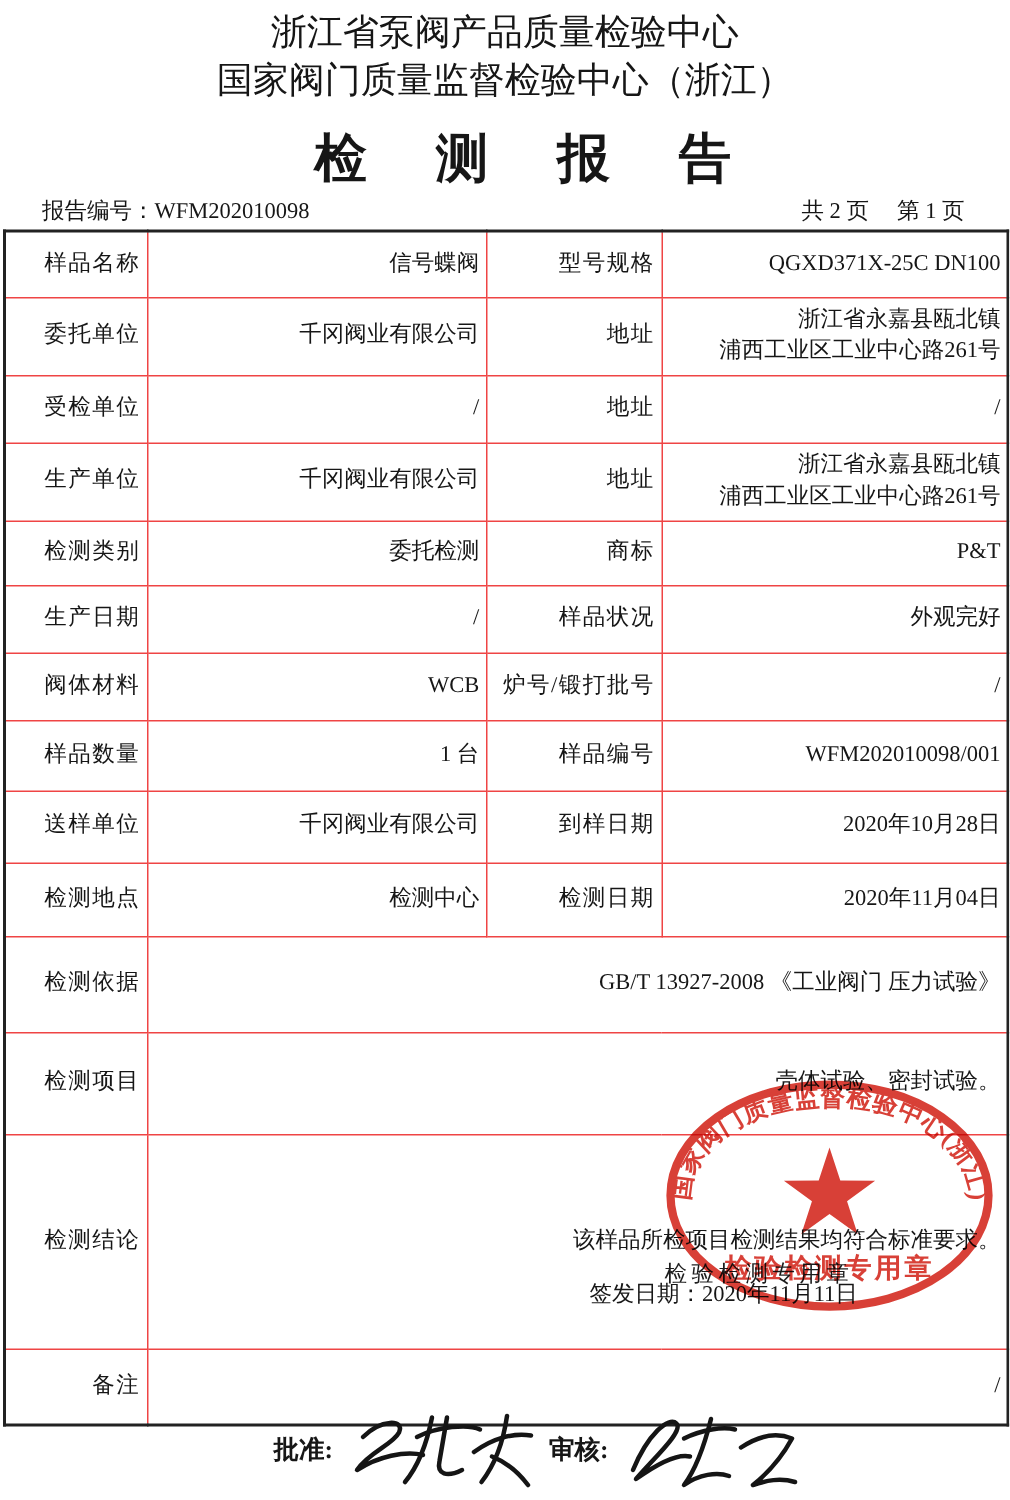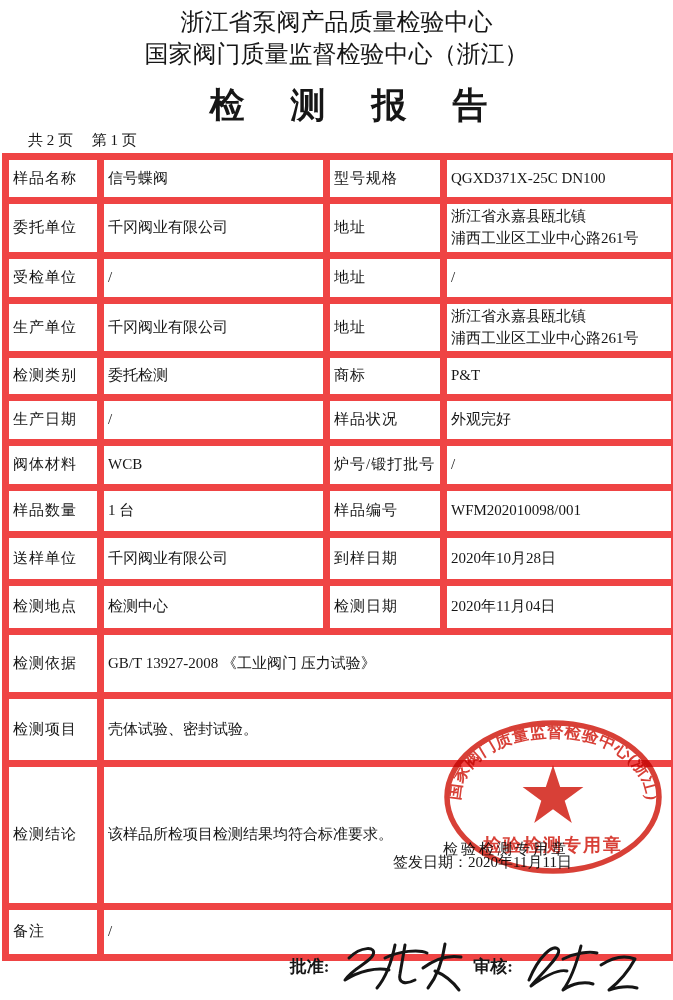--- a/index.html
+++ b/index.html
@@ -39,22 +39,22 @@
   }
   
   table.report{
     width:669px;
     margin:0 2px;
     border-collapse:collapse;
     table-layout:fixed;
     border:2px solid #222;
   }
   table.report td{
-    border:7px solid #ef4444;
-    text-align:left;
+    border:1px solid #ef4444;
+    text-align:right;
     vertical-align:middle;
     font-size:15px;
     padding:2px 4px;
     line-height:1.45;
     white-space:pre-line;
     overflow:hidden;
   }
   td.lbl{letter-spacing:1px;}
   tr.r0{height:44px;}  tr.r1{height:52px;}  tr.r2{height:45px;}
   tr.r3{height:52px;}  tr.r4{height:43px;}  tr.r5{height:45px;margin-top:13px;}
@@ -88,39 +88,40 @@
     z-index:2;
     mix-blend-mode:multiply;
     opacity:.93;
   }
   
   .footer{
     position:absolute;
     left:0;right:0;
     top:938px;
     display:flex;
-    justify-content:flex-end;
+    justify-content:center;
     padding:0 26px 0 34px;
     align-items:center;
     margin-left:41px;
   }
   .sig-group{display:flex;align-items:center;}
   .sig-label{font-size:17px;font-weight:bold;white-space:nowrap;}
   .sig-group svg{margin-left:4px;}
 </style>
 </head>
 <body>
 
 <div class="page">
 
   <div class="org-line first">浙江省泵阀产品质量检验中心</div>
   <div class="org-line">国家阀门质量监督检验中心（浙江）</div>
   <div class="doc-title">检测报告</div>
 
   <div class="meta-row">
+    <div><span>报告编号：</span><span>WFM202010098</span></div>
     <div>共 2 页　 第 1 页</div>
   </div>
 
   <table class="report">
     <colgroup>
         <col style="width:95px">
         <col style="width:226px">
         <col style="width:117px">
         <col style="width:231px">
       </colgroup>

